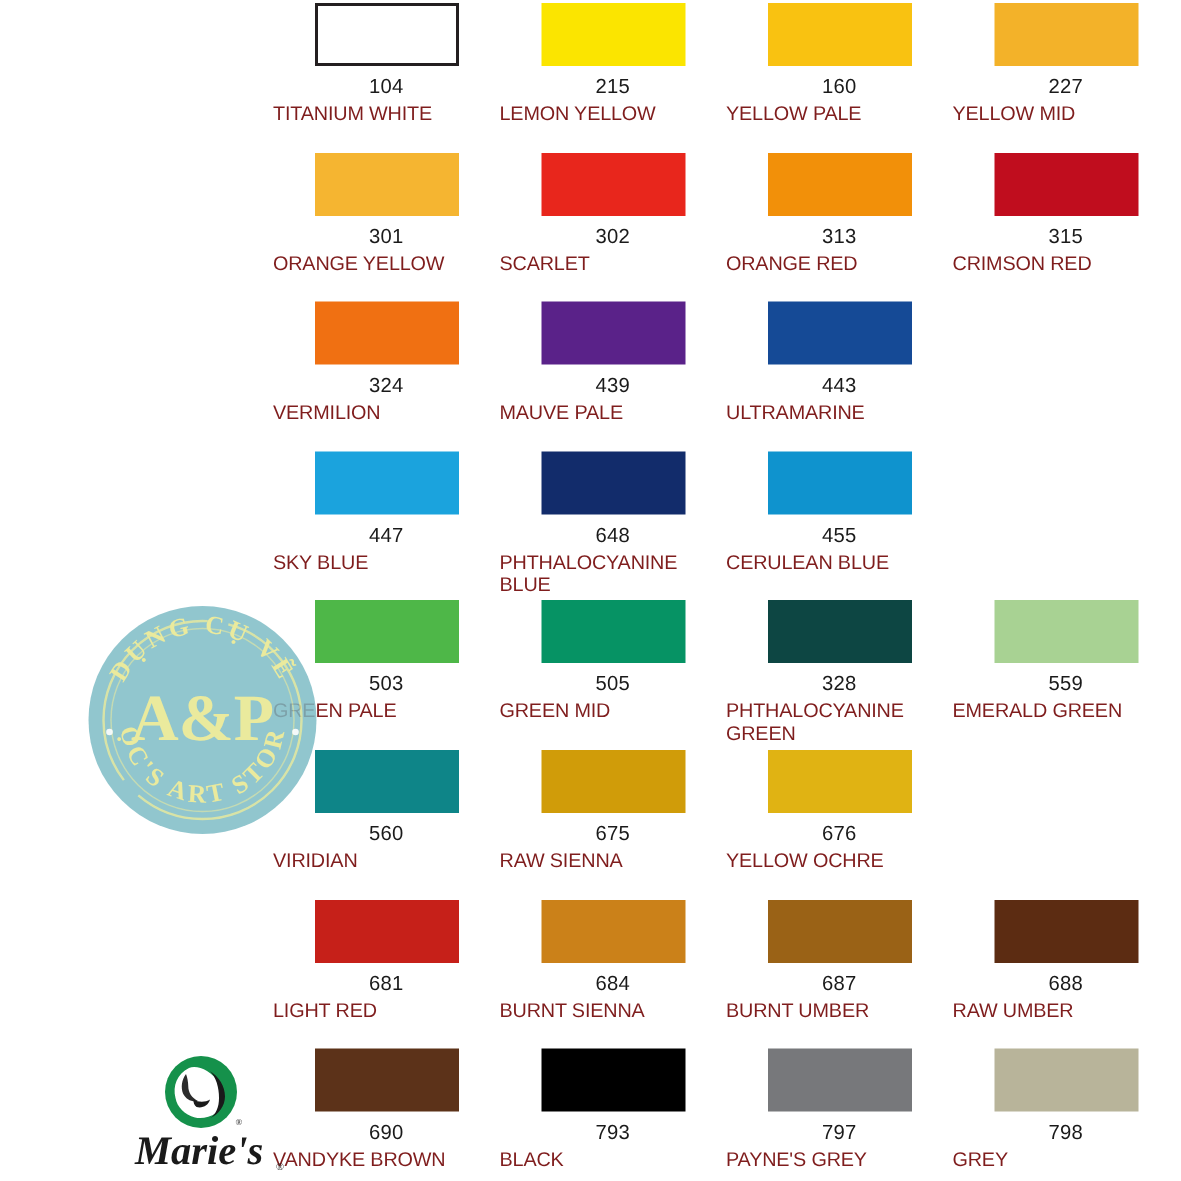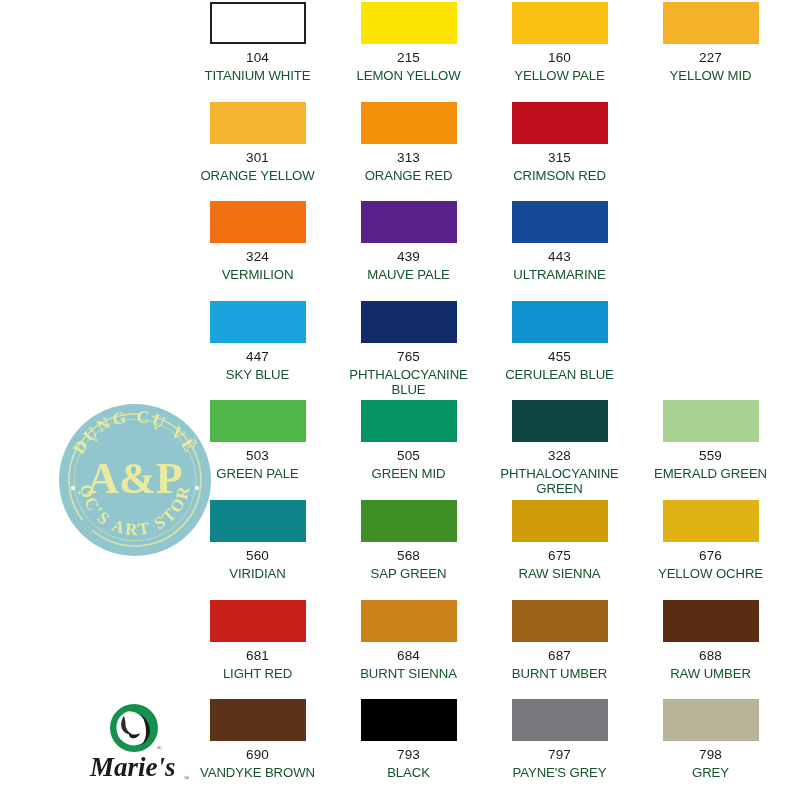--- a/index.html
+++ b/index.html
@@ -65,24 +65,23 @@
   }
   .code {
     font-size: 13.5px;
     color: #1a1a1a;
     line-height: 15px;
     margin-top: 6px;
     letter-spacing: 0.1px;
   }
   .name {
     font-size: 13.2px;
-    color: #14532d;
+    color: #7f1d1d;
     line-height: 15px;
     margin-top: 3px;
-    text-align: center;
     width: 151px;
     letter-spacing: -0.1px;
   }
 
   
   .watermark {
     position: absolute;
     left: 57px;
     top: 402px;
     width: 156px;
@@ -139,20 +138,27 @@
       <div class="row">
         <div class="cell">
           <div class="swatch-wrap">
             <div class="swatch" style="background: rgb(245, 181, 49);"></div>
           </div>
           <div class="code">301</div>
           <div class="name">ORANGE YELLOW</div>
         </div>
         <div class="cell">
           <div class="swatch-wrap">
+            <div class="swatch" style="background: rgb(232, 38, 28);"></div>
+          </div>
+          <div class="code">302</div>
+          <div class="name">SCARLET</div>
+        </div>
+        <div class="cell">
+          <div class="swatch-wrap">
             <div class="swatch" style="background: rgb(242, 144, 9);"></div>
           </div>
           <div class="code">313</div>
           <div class="name">ORANGE RED</div>
         </div>
         <div class="cell">
           <div class="swatch-wrap">
             <div class="swatch" style="background: rgb(192, 13, 30);"></div>
           </div>
           <div class="code">315</div>
@@ -187,21 +193,21 @@
           <div class="swatch-wrap">
             <div class="swatch" style="background: rgb(27, 163, 221);"></div>
           </div>
           <div class="code">447</div>
           <div class="name">SKY BLUE</div>
         </div>
         <div class="cell">
           <div class="swatch-wrap">
             <div class="swatch" style="background: rgb(18, 44, 107);"></div>
           </div>
-          <div class="code">765</div>
+          <div class="code">648</div>
           <div class="name">PHTHALOCYANINE BLUE</div>
         </div>
         <div class="cell">
           <div class="swatch-wrap">
             <div class="swatch" style="background: rgb(15, 147, 206);"></div>
           </div>
           <div class="code">455</div>
           <div class="name">CERULEAN BLUE</div>
         </div>
       </div>
@@ -235,27 +241,20 @@
           <div class="name">EMERALD GREEN</div>
         </div>
       </div>
       <div class="row">
         <div class="cell">
           <div class="swatch-wrap">
             <div class="swatch" style="background: rgb(14, 133, 136);"></div>
           </div>
           <div class="code">560</div>
           <div class="name">VIRIDIAN</div>
-        </div>
-        <div class="cell">
-          <div class="swatch-wrap">
-            <div class="swatch" style="background: rgb(61, 143, 38);"></div>
-          </div>
-          <div class="code">568</div>
-          <div class="name">SAP GREEN</div>
         </div>
         <div class="cell">
           <div class="swatch-wrap">
             <div class="swatch" style="background: rgb(208, 156, 9);"></div>
           </div>
           <div class="code">675</div>
           <div class="name">RAW SIENNA</div>
         </div>
         <div class="cell">
           <div class="swatch-wrap">

